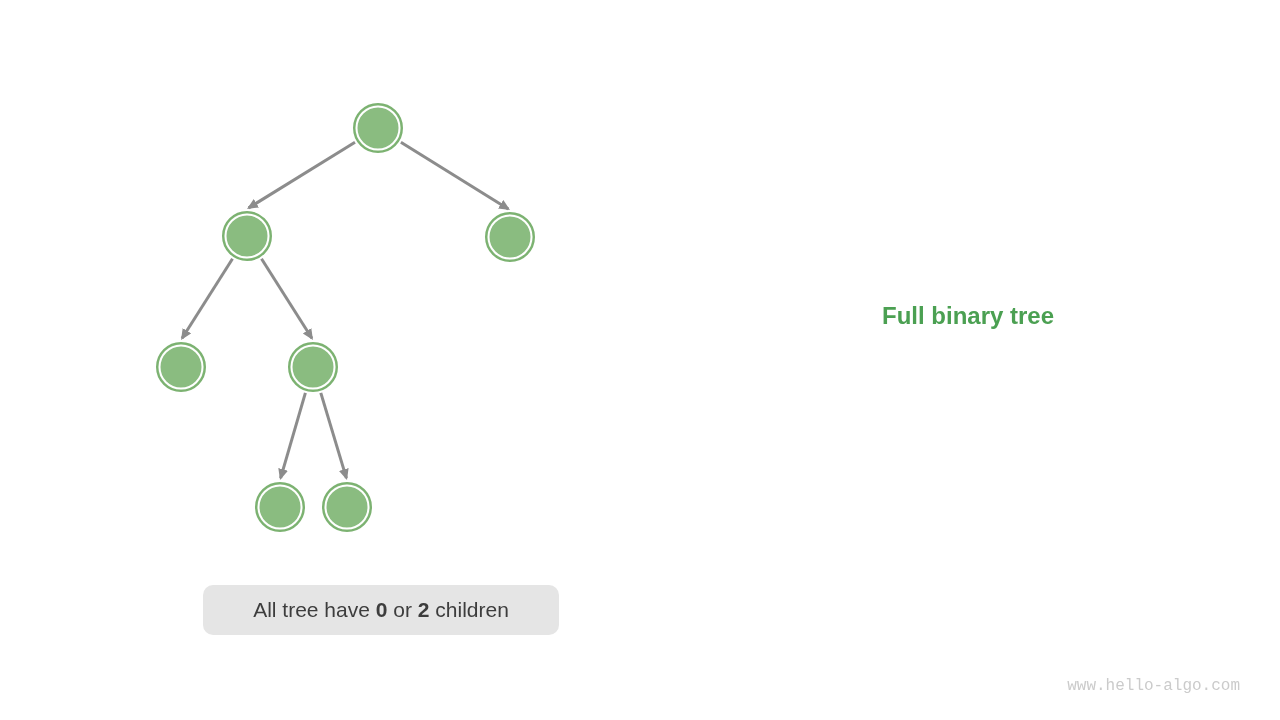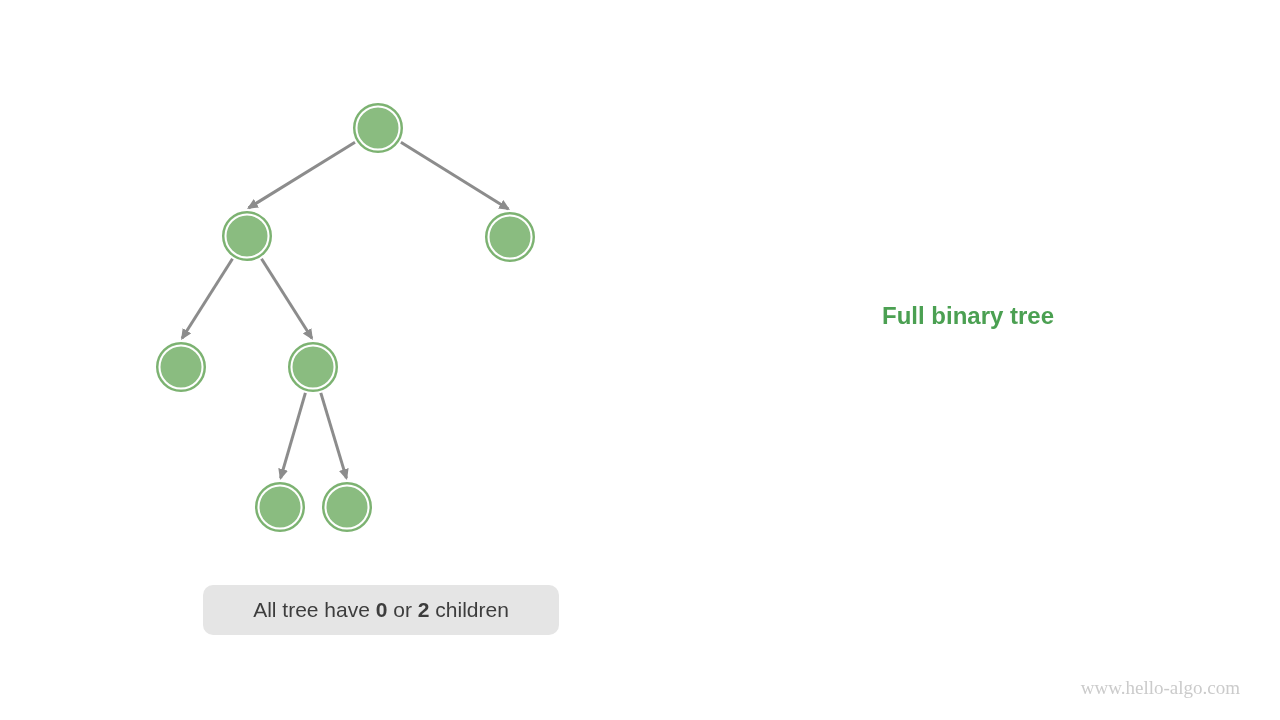--- a/index.html
+++ b/index.html
@@ -64,22 +64,22 @@
     align-items: center;
     justify-content: center;
     font-size: 21px;
     color: var(--caption_text);
     white-space: pre;
   }
   .caption b { font-weight: 700; }
   .watermark {
     position: absolute;
     top: 677px; right: 40px;
-    font-family: Liberation Serif, serif;
-    font-size: 19px;
+    font-family: Liberation Mono, monospace;
+    font-size: 16px;
     color: var(--watermark_text);
   }
 </style>
 </head>
 <body>
 
 <div class="stage">
   <svg id="tree-svg" viewBox="0 0 1280 720" xmlns="http://www.w3.org/2000/svg">
     <defs>
       <marker id="arrow" markerUnits="userSpaceOnUse" markerWidth="14" markerHeight="12" refX="9" refY="5" orient="auto">

